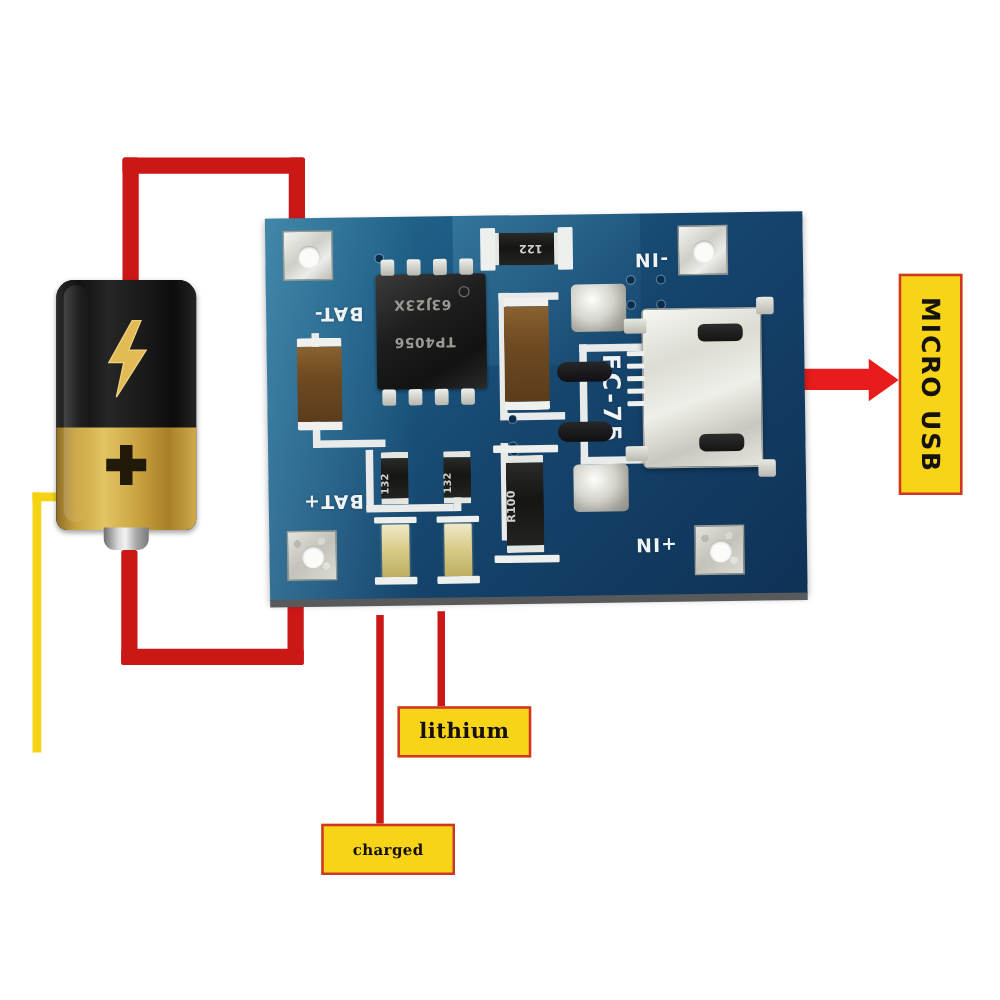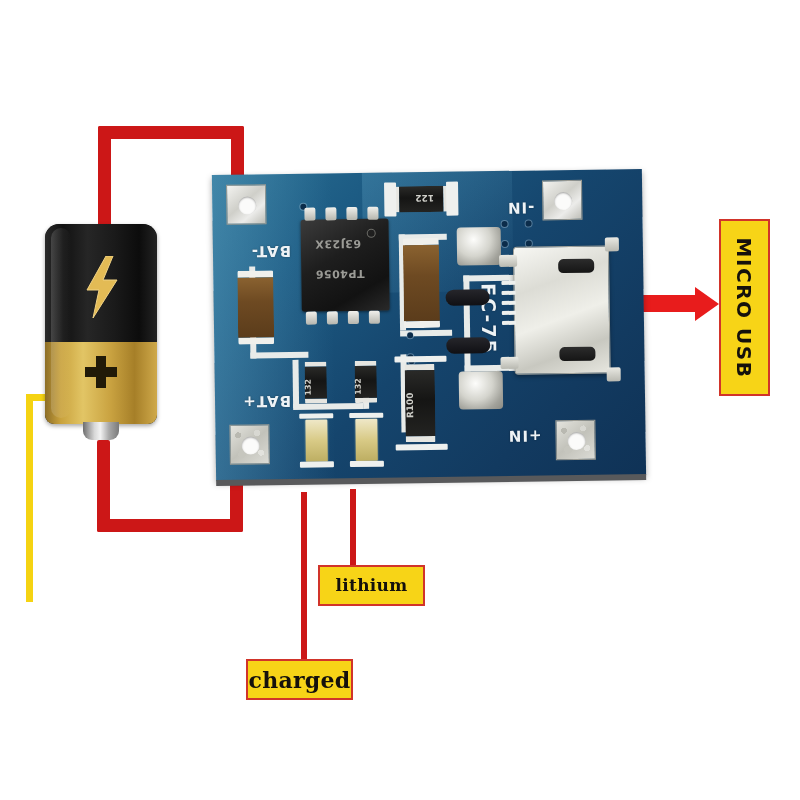--- a/index.html
+++ b/index.html
@@ -474,17 +474,17 @@
 
   <div class="callout vertical" style="left:719px; top:219px; width:51px; height:177px; font-size:20px;">
     <span>MICRO USB</span>
   </div>
 
 
   <div class="callout" style="left:318px; top:565px; width:107px; height:41px; font-size:17px;">
     <span>lithium</span>
   </div>
 
-  <div class="callout" style="left:246px; top:659px; width:107px; height:41px; font-size:22px;justify-content:center;">
+  <div class="callout" style="left:257px; top:659px; width:107px; height:41px; font-size:12px;justify-content:center;">
     <span>charged</span>
   </div>
 
 </div>
 
 </body></html>

